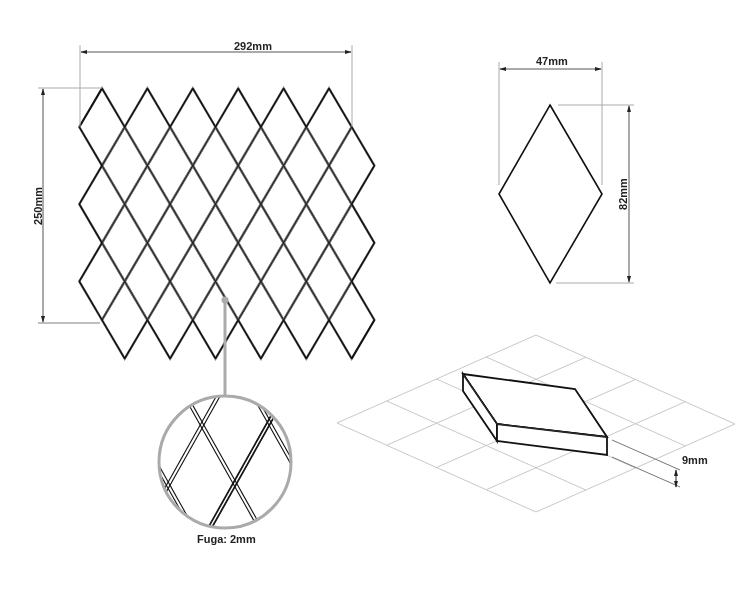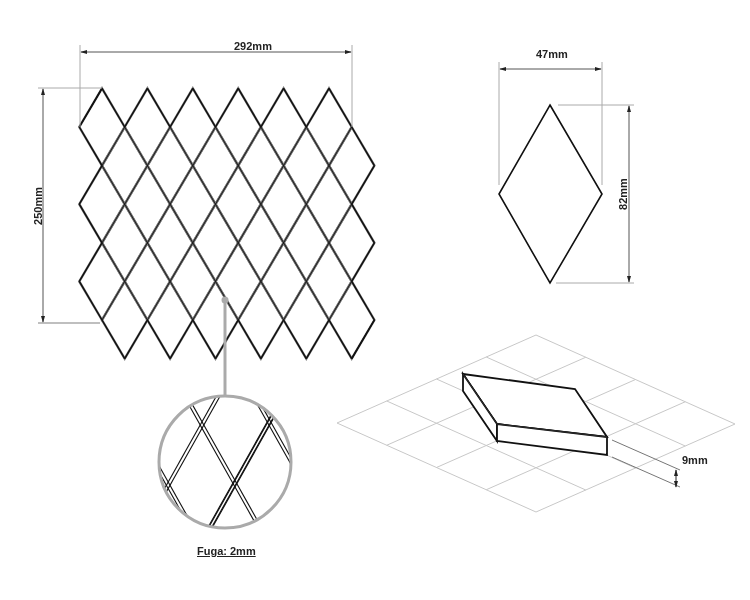--- a/index.html
+++ b/index.html
@@ -205,16 +205,16 @@
   </g>
   <g>
     <line x1="612" y1="440" x2="680" y2="470" stroke="#777" stroke-width="1"></line>
     <line x1="612" y1="457" x2="680" y2="487" stroke="#777" stroke-width="1"></line>
     <line x1="676" y1="470" x2="676" y2="487" stroke="#222" stroke-width="1" marker-start="url(#arr)" marker-end="url(#arr)"></line>
   </g>
 </svg>
 
 <div class="lbl" style="left:198px; top:40px;margin-left:36px;">292mm</div>
 <div class="lbl lbl-v" style="left:16px; top:200px; width:44px; text-align:center;">250mm</div>
-<div class="lbl" style="left:197px; top:545px;text-decoration:underline;">Fuga: 2mm</div>
-<div class="lbl" style="left:536px; top:48px;">47mm</div>
+<div class="lbl" style="left:197px; top:533px;">Fuga: 2mm</div>
+<div class="lbl" style="left:536px; top:55px;">47mm</div>
 <div class="lbl lbl-v" style="left:603px; top:188px; width:40px; text-align:center;">82mm</div>
 <div class="lbl" style="left:682px; top:454px;">9mm</div>
 
 </body></html>

